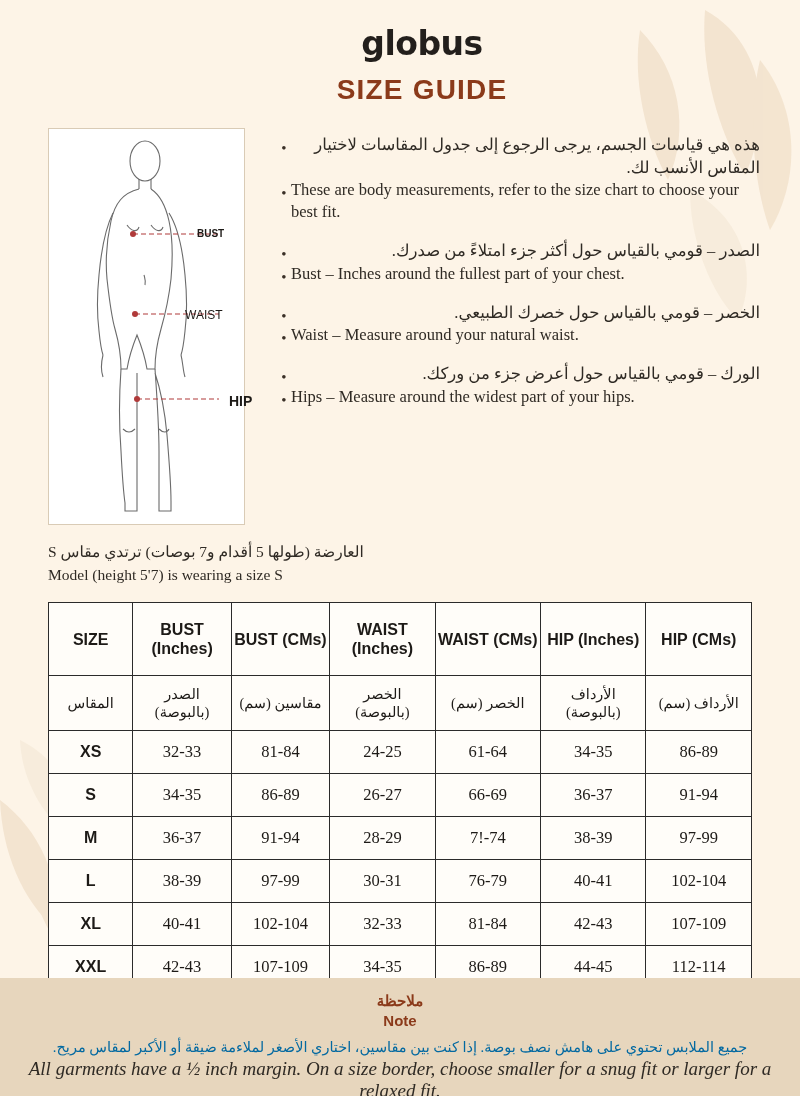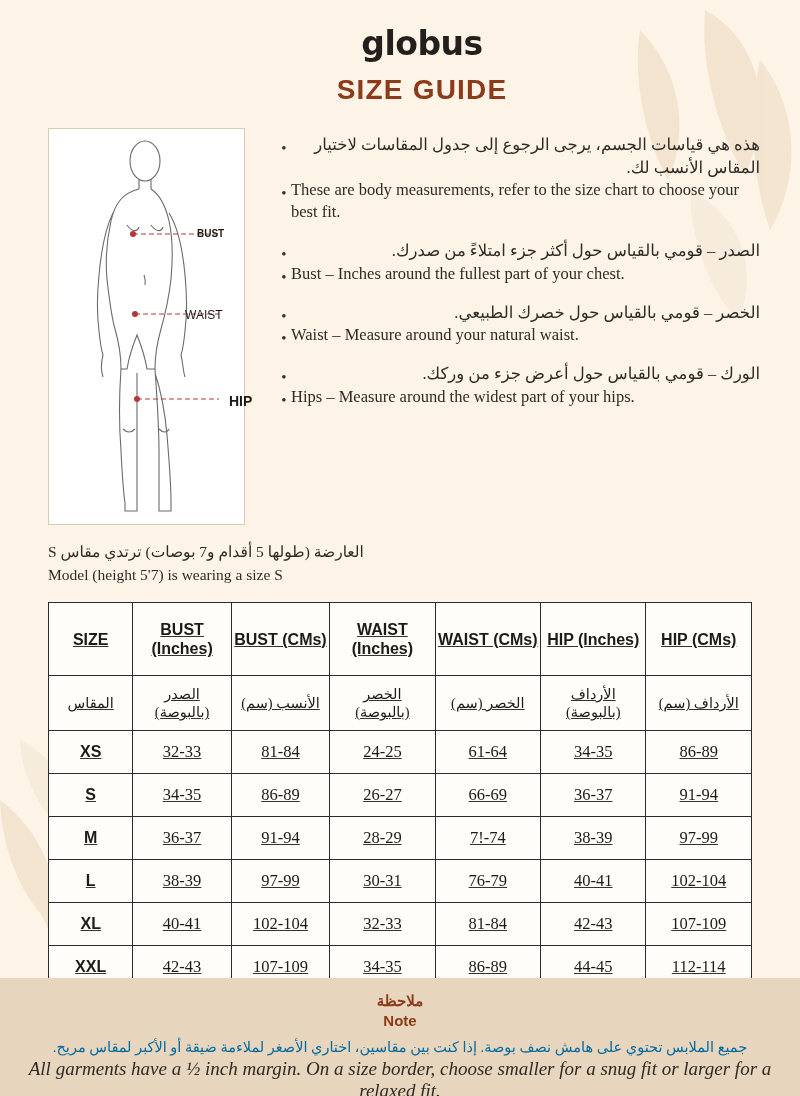--- a/index.html
+++ b/index.html
@@ -118,21 +118,20 @@
   .model-note .ar { direction: rtl; text-align: left; }
 
   
   .table-wrap {
     margin: 16px 48px 0 48px;
   }
   table.size-table {
     border-collapse: collapse;
     width: 100%;
     background: #fffdf9;
-    text-decoration: underline;
   }
   table.size-table th,
   table.size-table td {
     border: 1px solid #2b2b2b;
     text-align: center;
     vertical-align: middle;
   }
   table.size-table th.head-en {
     font-family: "Liberation Sans", sans-serif;
     font-weight: bold;
@@ -343,21 +342,21 @@
           <th class="head-en" style="width:14%">BUST (Inches)</th>
           <th class="head-en" style="width:14%">BUST (CMs)</th>
           <th class="head-en" style="width:15%">WAIST (Inches)</th>
           <th class="head-en" style="width:15%">WAIST (CMs)</th>
           <th class="head-en" style="width:15%">HIP (Inches)</th>
           <th class="head-en" style="width:15%">HIP (CMs)</th>
         </tr>
         <tr>
           <td class="head-ar">المقاس</td>
           <td class="head-ar">الصدر (بالبوصة)</td>
-          <td class="head-ar">الأنسب (سم)</td>
+          <td class="head-ar">مقاسين (سم)</td>
           <td class="head-ar">الخصر (بالبوصة)</td>
           <td class="head-ar">الخصر (سم)</td>
           <td class="head-ar">الأرداف (بالبوصة)</td>
           <td class="head-ar">الأرداف (سم)</td>
         </tr>
       </thead>
       <tbody>
         <tr>
           <td class="size-label">XS</td>
           <td class="val">32-33</td>

